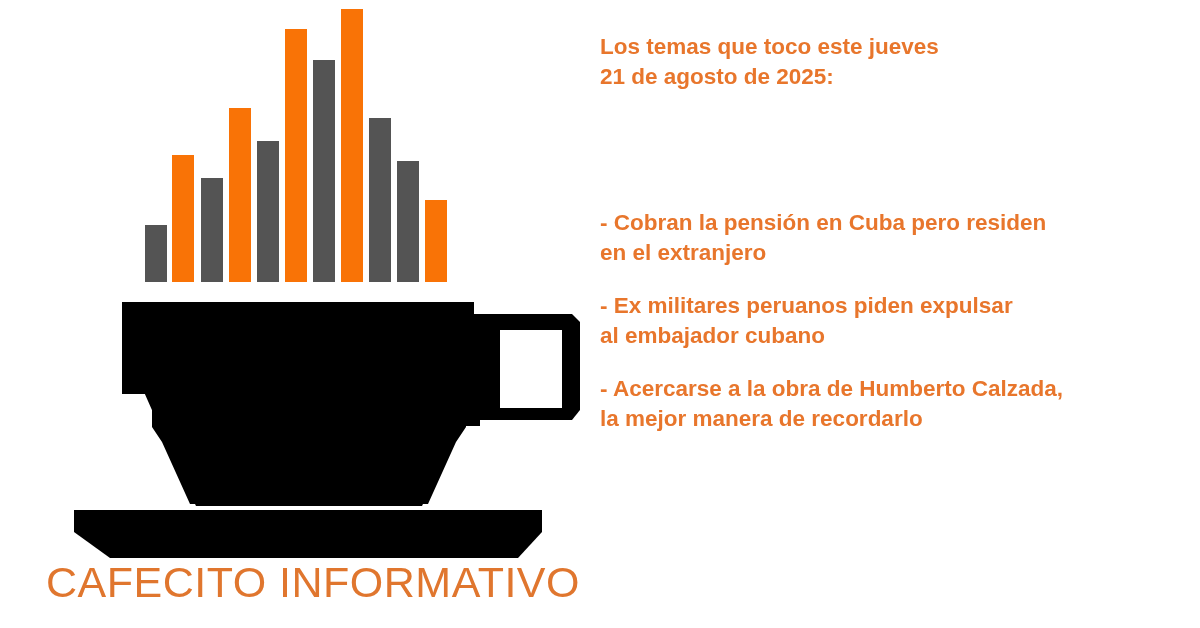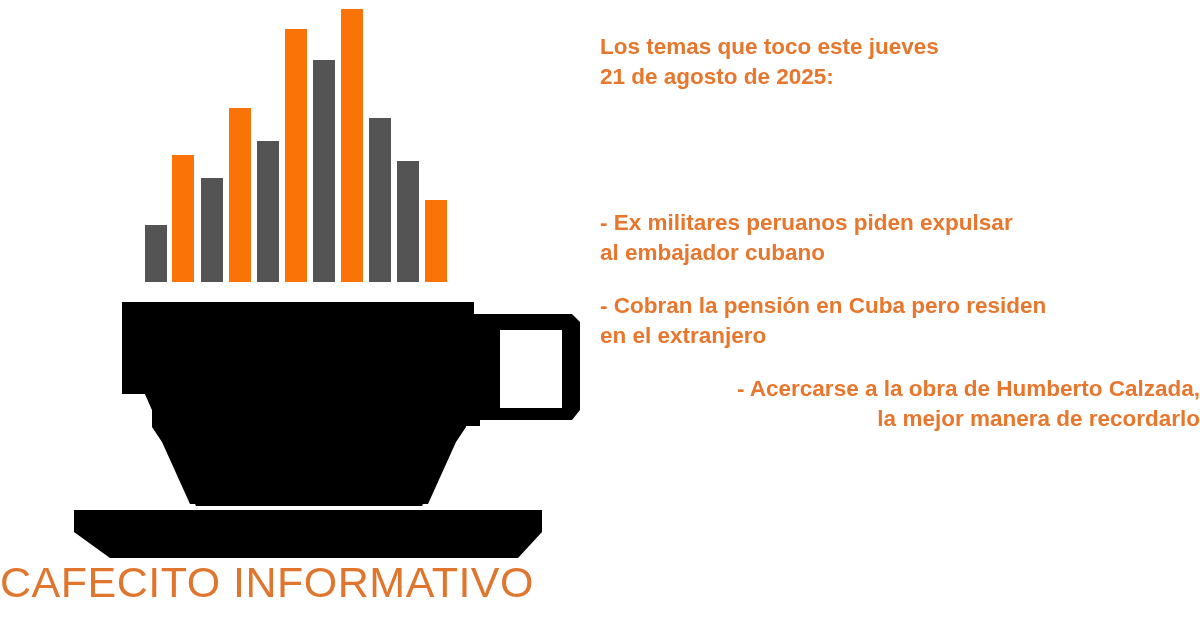--- a/index.html
+++ b/index.html
@@ -45,21 +45,21 @@
     top: 292px;
     width: 520px;
     height: 268px;
   }
 
   #brand-title {
     position: absolute;
     left: 0px;
     top: 560px;
     width: 580px;
-    text-align: left;
+    text-align: right;
     font-family: "Liberation Sans", sans-serif;
     font-size: 43px;
     font-weight: 400;
     letter-spacing: 0.5px;
     color: #e0762e;
     line-height: 1.05;
     white-space: nowrap;
   }
 
   
@@ -87,21 +87,21 @@
     width: 600px;
   }
   .topic-item {
     font-size: 22.5px;
     font-weight: bold;
     color: #e8762c;
     line-height: 1.33;
     margin-bottom: 23px;
     white-space: pre-line;
   }
-  .topic-item:last-child { margin-bottom: 0; text-align: right; }
+  .topic-item:last-child { margin-bottom: 0; }
 </style>
 </head>
 <body>
 
 <div id="canvas">
 
   <div id="logo-panel">
 
     <div id="bar-chart">
         <div class="bar" style="left: 0px; width: 22px; height: 57px; background: rgb(84, 84, 84);"></div>
@@ -140,22 +140,22 @@
 
     <div id="brand-title">CAFECITO INFORMATIVO</div>
   </div>
 
   <div id="text-panel">
 
     <div id="headline" style="white-space: pre-line;">Los temas que toco este jueves
 21 de agosto de 2025:</div>
 
     <div id="topic-list">
+      <div class="topic-item">- Cobran la pensión en Cuba pero residen
+en el extranjero</div>
       <div class="topic-item">- Ex militares peruanos piden expulsar
 al embajador cubano</div>
-      <div class="topic-item">- Cobran la pensión en Cuba pero residen
-en el extranjero</div>
       <div class="topic-item">-  Acercarse a la obra de Humberto Calzada,
 la mejor manera de recordarlo</div>
     </div>
   </div>
 
 </div>
 
 </body></html>

